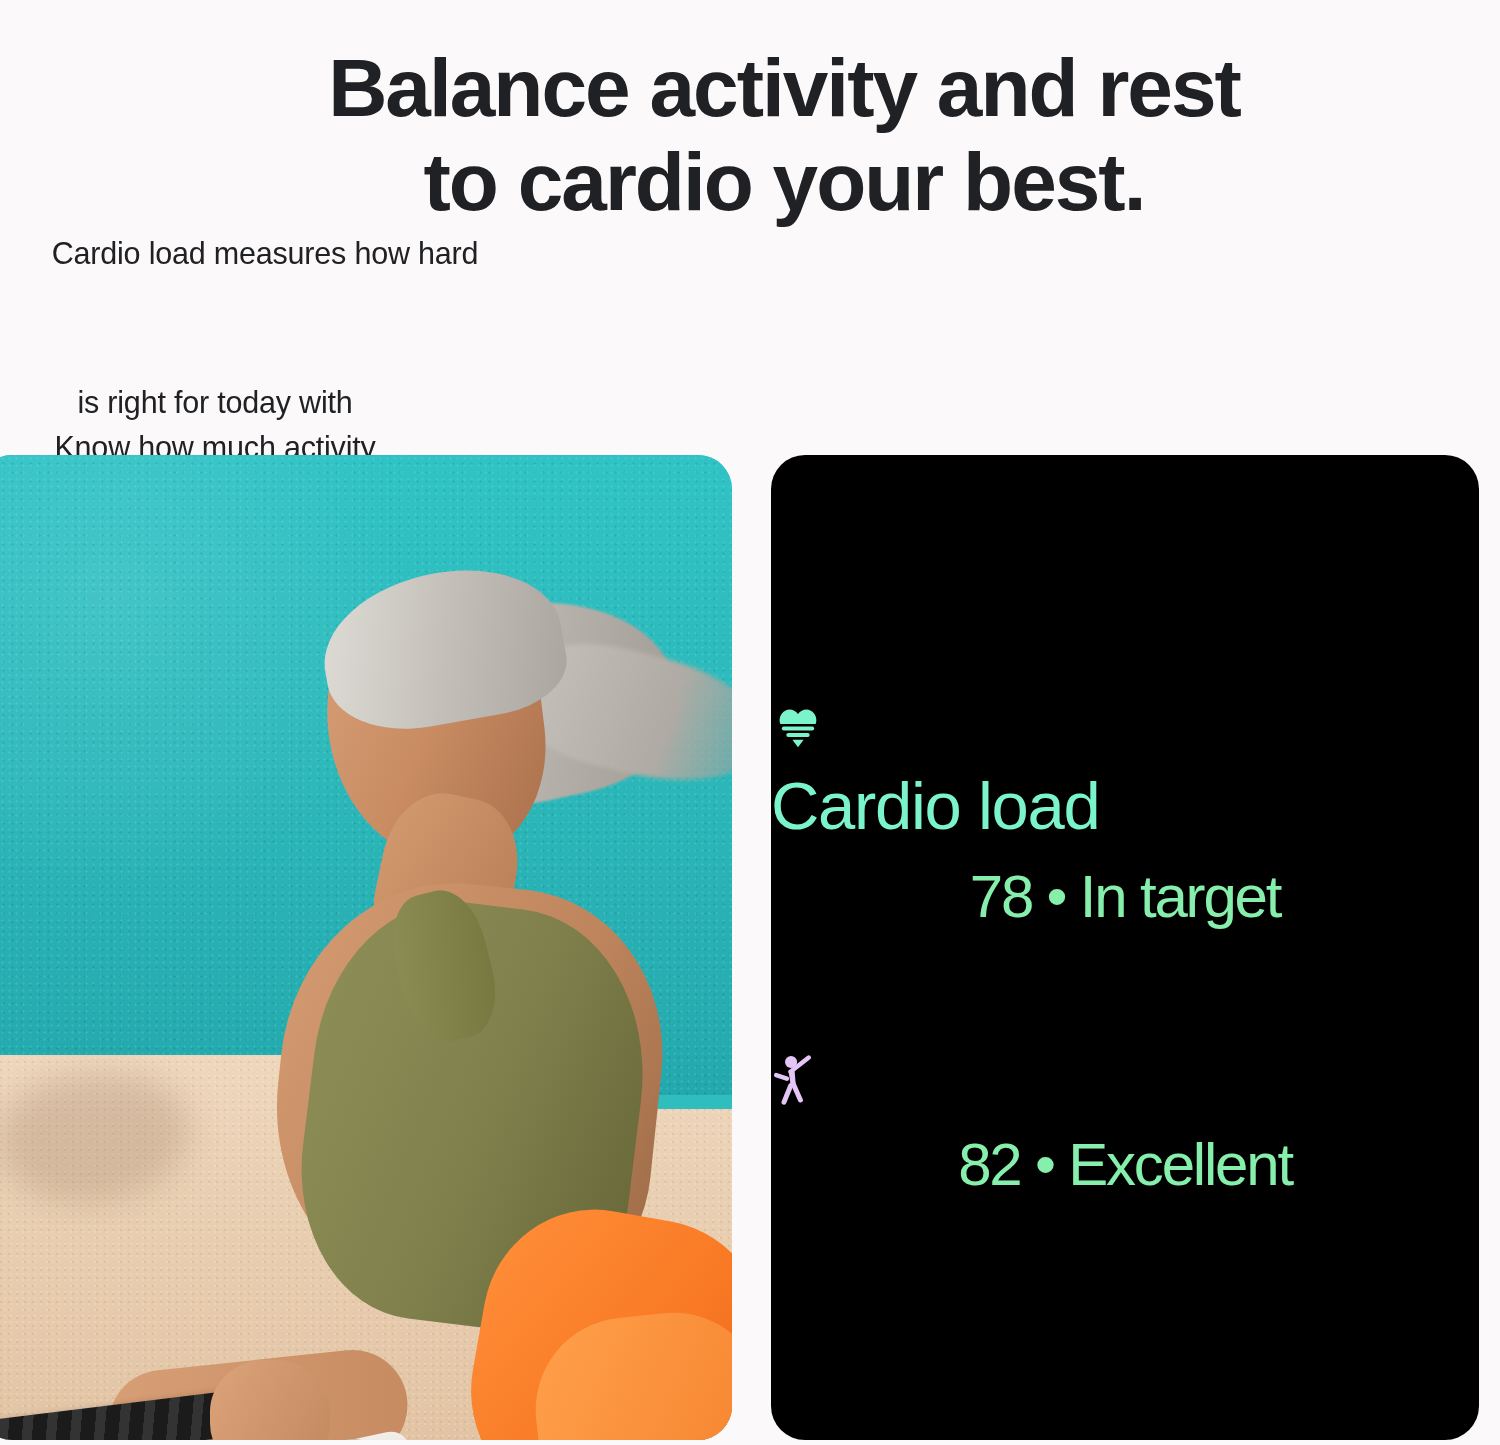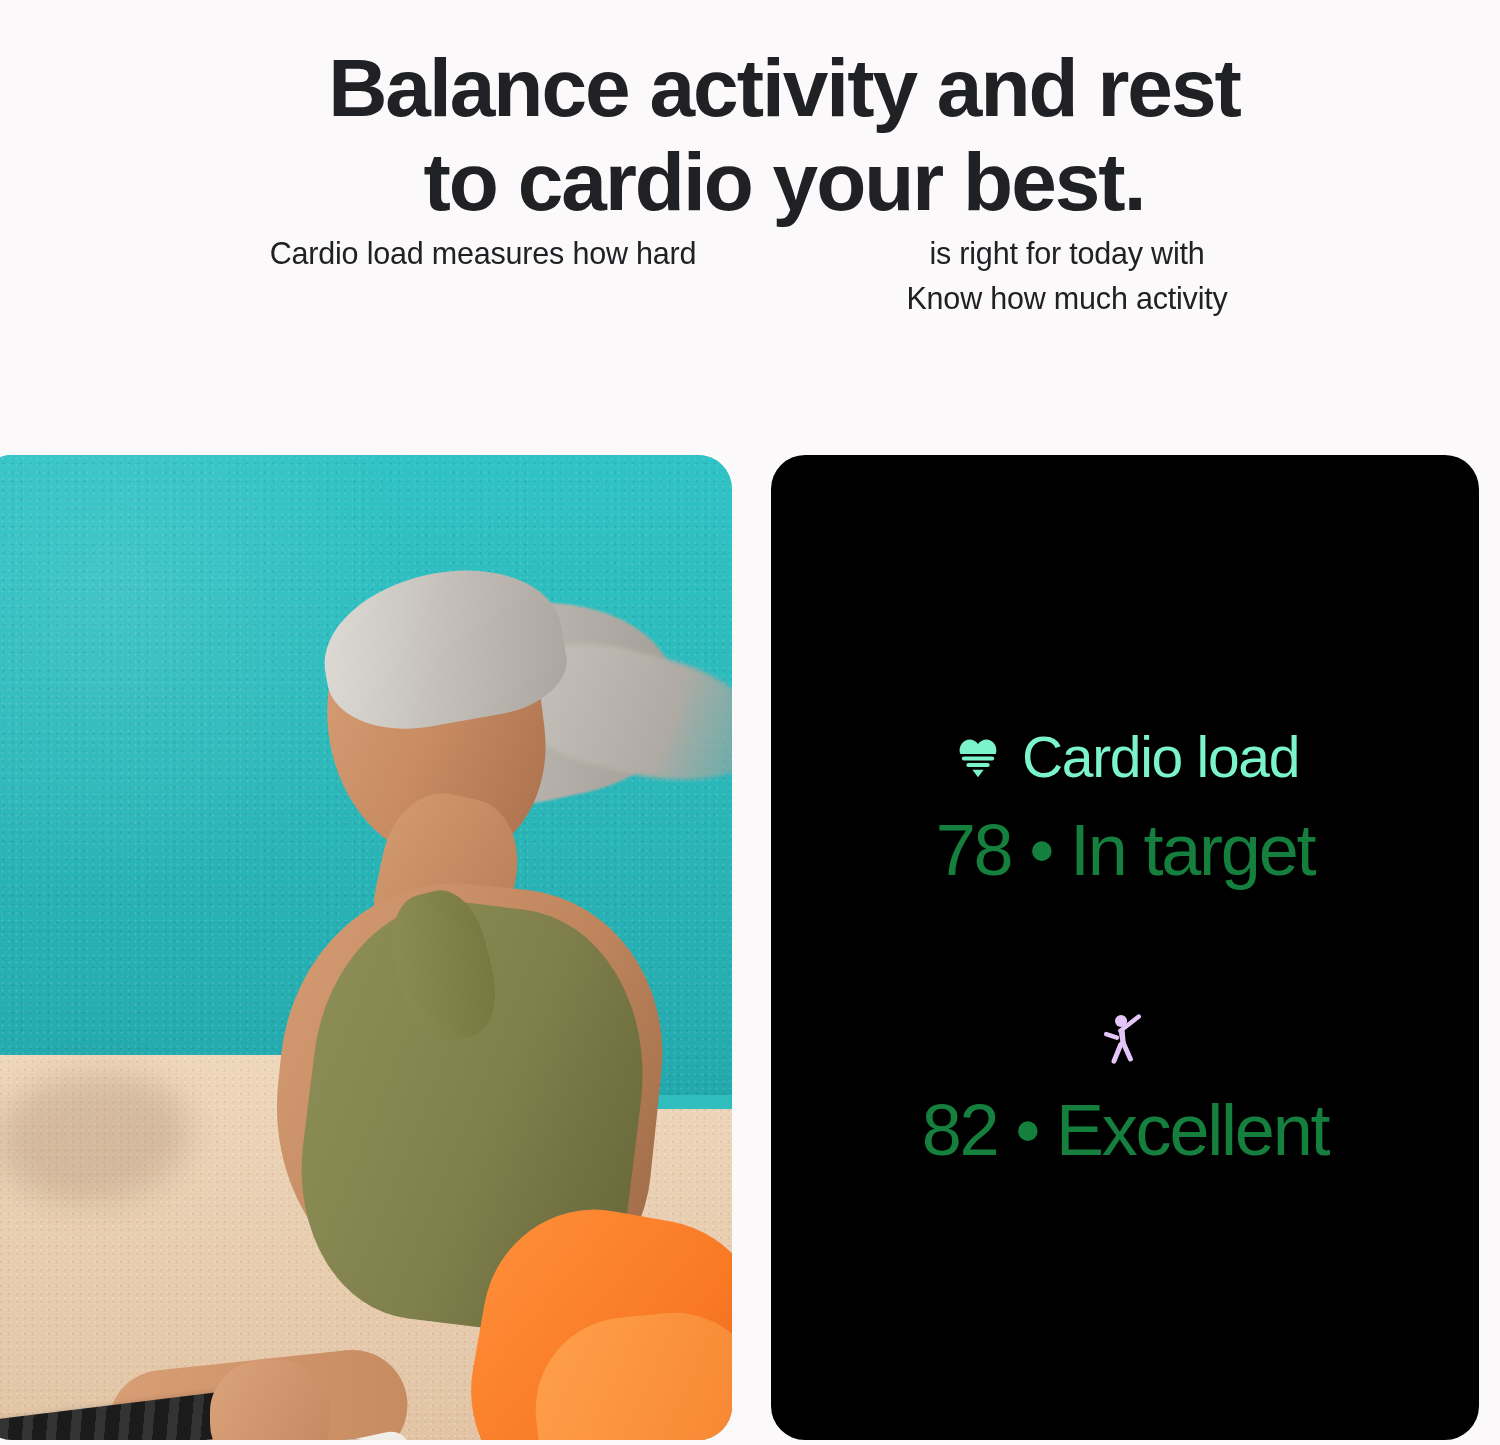--- a/index.html
+++ b/index.html
@@ -40,20 +40,21 @@
   
   .subcopy {
     position: absolute;
     top: 231px;
     left: 0;
     width: 1500px;
     display: flex;
     justify-content: center;
     align-items: flex-start;
     gap: 104px;
+    flex-direction: column;
   }
   .subcol {
     text-align: center;
     font-size: 30.5px;
     line-height: 45px;
     font-weight: 400;
     letter-spacing: -0.2px;
     color: #202124;
   }
   .subcol .sc-line { display: block; white-space: nowrap; }
@@ -262,36 +263,37 @@
     flex-direction: column;
     justify-content: center;
     align-items: center;
   }
   .stat-block {
     width: 100%;
     text-align: center;
   }
   .stat-label {
     display: flex;
-    align-items: center;
+    align-items: flex-start;
     justify-content: center;
     gap: 17px;
-    font-size: 57px;
+    font-size: 67px;
     font-weight: 500;
     letter-spacing: -1.3px;
     line-height: 1;
+    flex-direction: column;
   }
   .stat-label.cardio { color: #7BF3CB; }
   .stat-label.readiness { color: #E3C6F7; }
   .stat-value {
     margin-top: 28px;
-    font-size: 72px;
+    font-size: 60px;
     font-weight: 400;
     letter-spacing: -2.2px;
-    color: #15803d;
+    color: #86efac;
     line-height: 1;
     white-space: nowrap;
   }
   .stat-gap { height: 126px; }
 
   .icon-svg { display: block; }
 </style>
 </head>
 <body>
 

